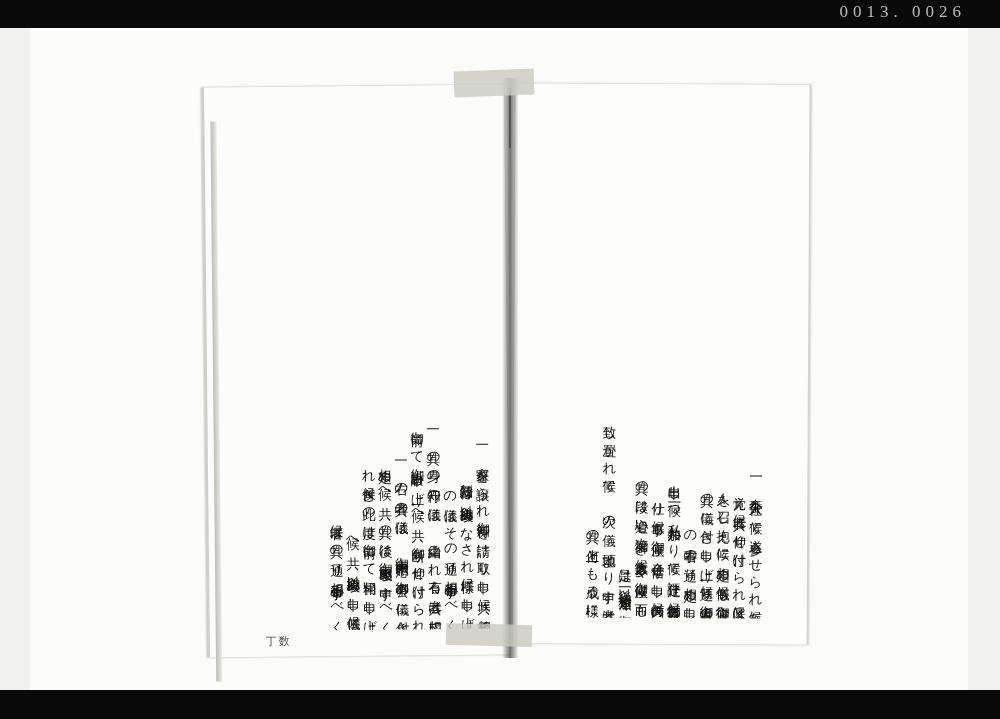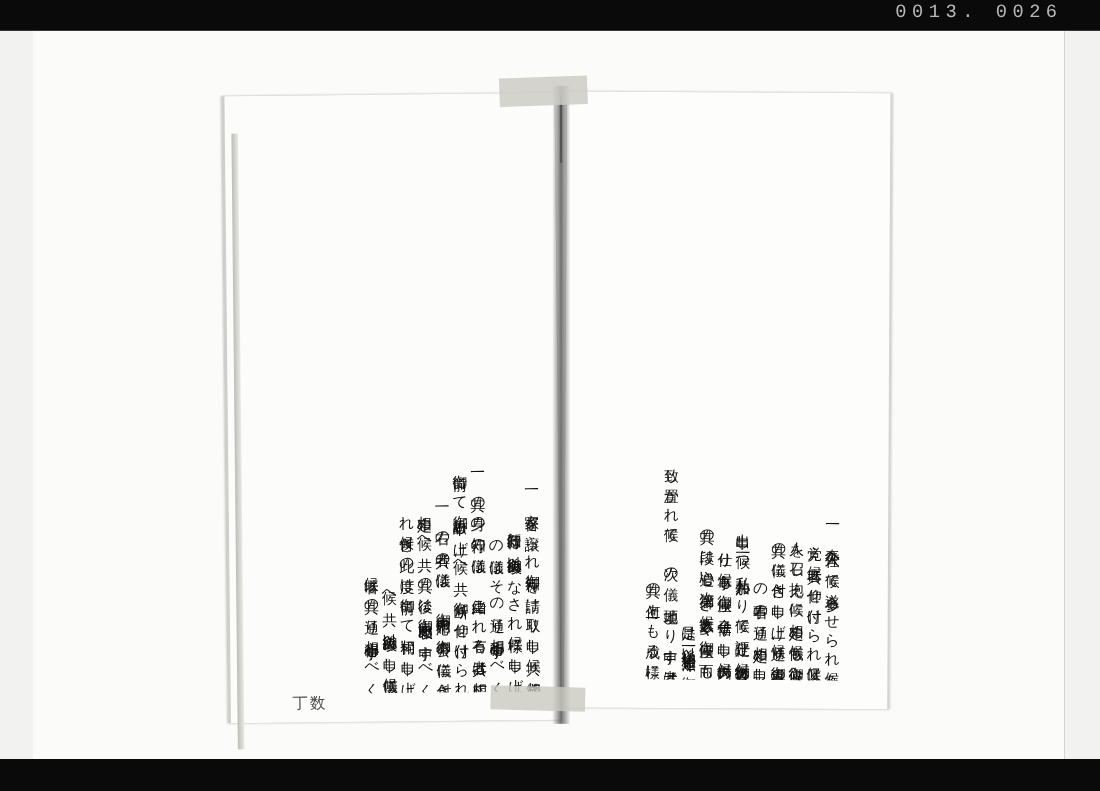--- a/index.html
+++ b/index.html
@@ -49,21 +49,21 @@
     left: 0; top: 690px;
     width: 1000px; height: 29px;
     background: #0a0a0a;
   }
   
   .frame-number {
     position: absolute;
     top: 2px;
     right: 34px;
     color: #d8d8d8;
-    font-family: Liberation Mono, monospace;
+    font-family: Liberation Serif, serif;
     font-size: 17px;
     letter-spacing: 5px;
     opacity: 0.85;
     white-space: nowrap;
   }
   
   .book {
     position: absolute;
     left: 196px;
     top: 58px;
@@ -174,21 +174,21 @@
     font-size: 15px;
     padding-top: 12px;
     letter-spacing: 3px;
   }
   .col.indent { padding-top: 96px; height: calc(100% - 96px); }
 
   .page-marks {
     position: absolute;
     left: 56px;
     bottom: 8px;
-    font-size: 14px;
+    font-size: 11px;
     color: #4a4a4a;
     letter-spacing: 2px;
     font-family: "DejaVu Serif", serif;
   }
 </style>
 </head>
 <body>
 
 <div class="scan">
 

